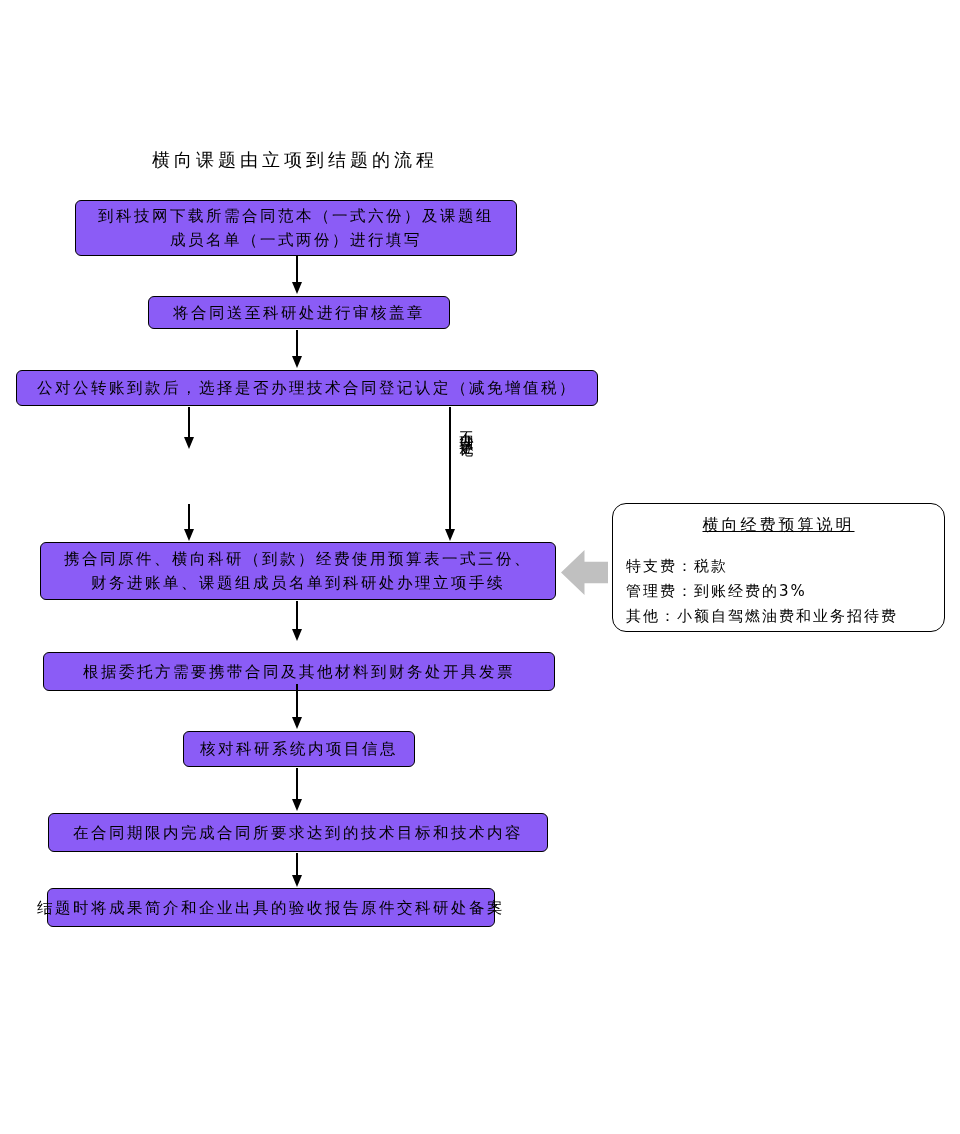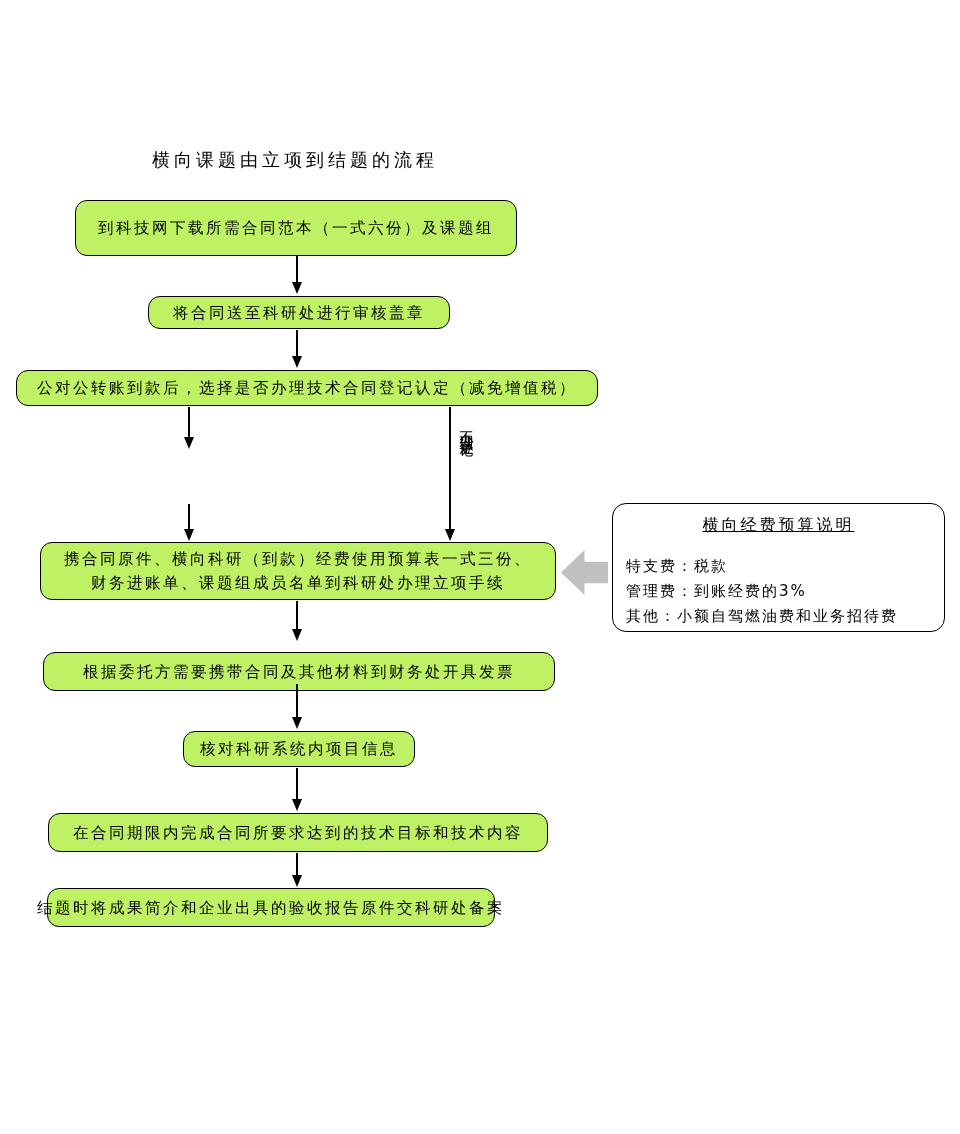--- a/index.html
+++ b/index.html
@@ -15,22 +15,22 @@
     font-family: "DejaVu Sans", "Liberation Sans", sans-serif;
     color: #000000;
     overflow: hidden;
   }
 
   
   .fbox {
     position: absolute;
     box-sizing: border-box;
     border: 1.5px solid #000000;
-    border-radius: 12px;
-    background: #bef264;
+    border-radius: 6px;
+    background: #8b5cf6;
     display: flex;
     flex-direction: column;
     align-items: center;
     justify-content: center;
     text-align: center;
     font-size: 15.5px;
     letter-spacing: 2.5px;
     line-height: 24px;
     white-space: nowrap;
   }
@@ -143,20 +143,21 @@
 </style>
 </head>
 <body>
 
 <div id="canvas">
 
   <div class="diagram-title">横向课题由立项到结题的流程</div>
 
   <div class="fbox box1">
     <div>到科技网下载所需合同范本（一式六份）及课题组</div>
+    <div>成员名单（一式两份）进行填写</div>
   </div>
 
   <div class="varrow a1">
     <div class="shaft"></div>
     <div class="head"></div>
   </div>
 
   <div class="fbox box2">
     <div>将合同送至科研处进行审核盖章</div>
   </div>

